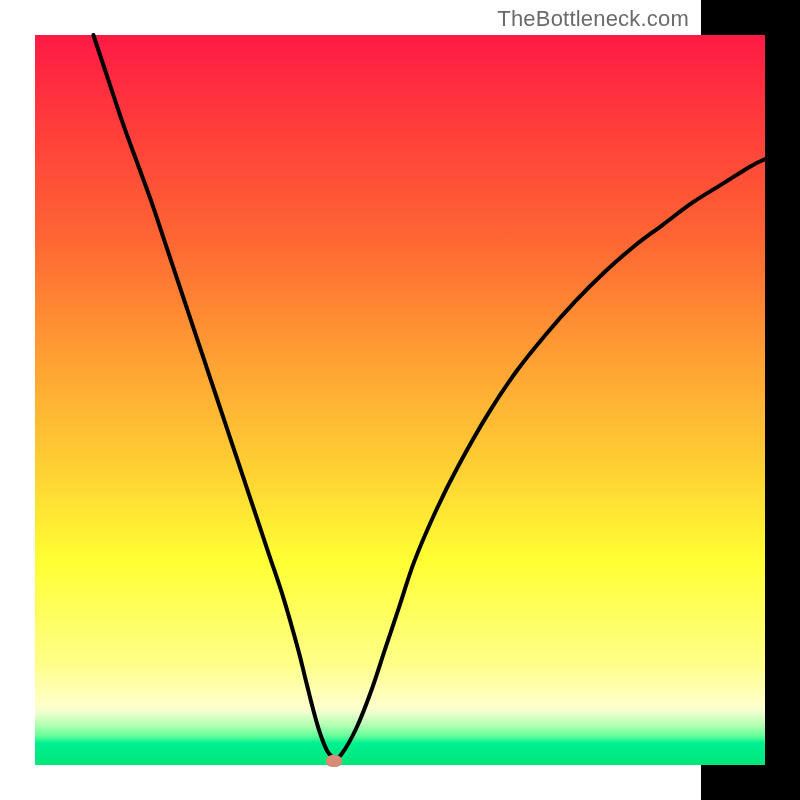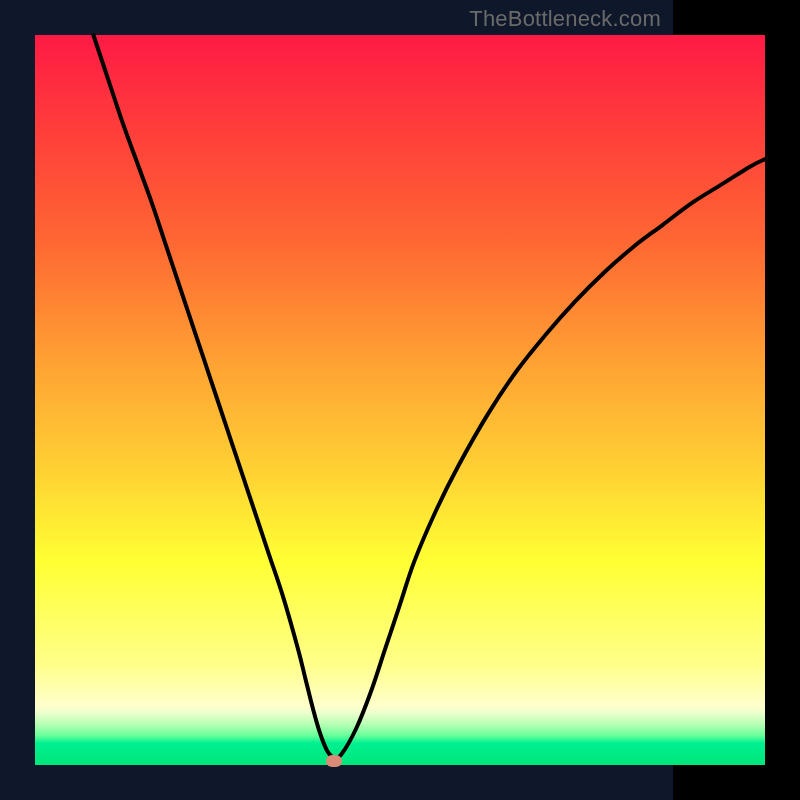--- a/index.html
+++ b/index.html
@@ -10,21 +10,22 @@
     background: #000;
     overflow: hidden;
     font-family: Arial, Helvetica, sans-serif;
   }
   .frame {
     position: absolute;
     left: 0;
     top: 0;
     width: 673px;
     height: 800px;
-    background: #0f172a;
+    background: #ffffff;
+    padding-left: 28px;
   }
   .plot {
     position: absolute;
     left: 35px;
     top: 35px;
     width: 730px;
     height: 730px;
     background: linear-gradient(to bottom,
       #ff1a45 0%,
       #ff3b3b 12%,

